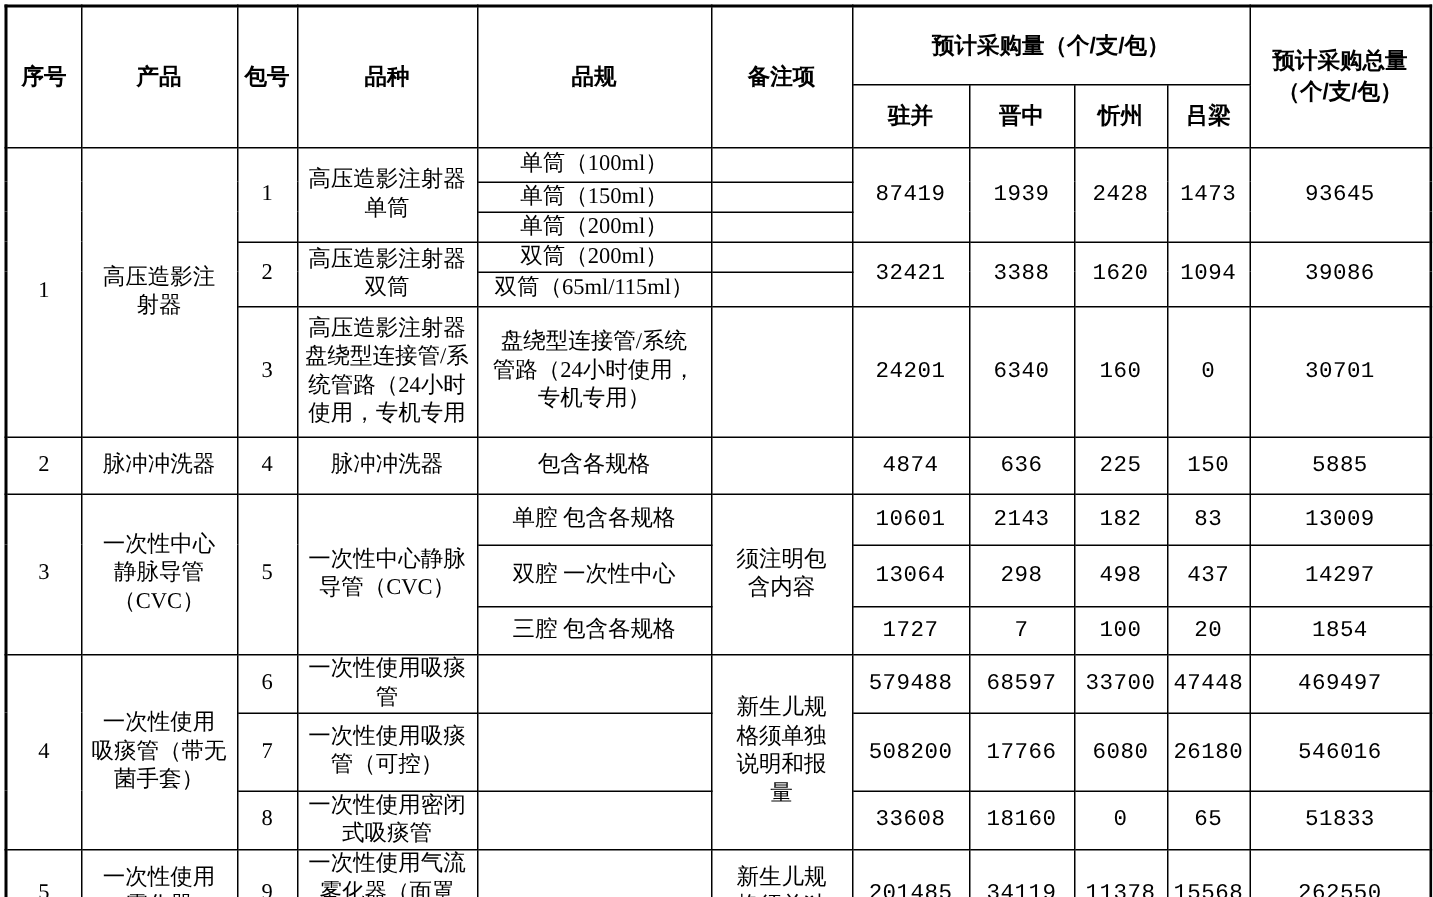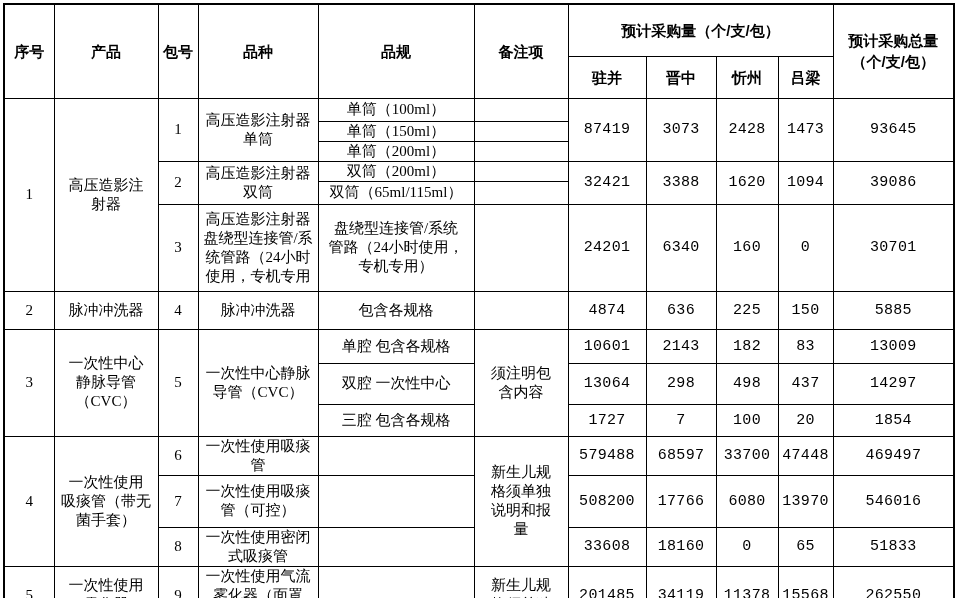--- a/index.html
+++ b/index.html
@@ -89,21 +89,21 @@
   <tr style="height:23px">
     <td rowspan="6">1</td>
     <td rowspan="6">高压造影注
 射器</td>
     <td rowspan="3">1</td>
     <td rowspan="3">高压造影注射器
 单筒</td>
     <td>单筒（100ml）</td>
     <td></td>
     <td rowspan="3" class="num">87419</td>
-    <td rowspan="3" class="num">3073</td>
+    <td rowspan="3" class="num">1939</td>
     <td rowspan="3" class="num">2428</td>
     <td rowspan="3" class="num">1473</td>
     <td rowspan="3" class="num">93645</td>
   </tr>
   <tr style="height:18px">
     <td>单筒（150ml）</td>
     <td></td>
   </tr>
   <tr style="height:17px">
     <td>单筒（200ml）</td>
@@ -210,21 +210,21 @@
     <td class="num">469497</td>
   </tr>
   <tr style="height:52px">
     <td>7</td>
     <td>一次性使用吸痰
 管（可控）</td>
     <td></td>
     <td class="num">508200</td>
     <td class="num">17766</td>
     <td class="num">6080</td>
-    <td class="num">13970</td>
+    <td class="num">26180</td>
     <td class="num">546016</td>
   </tr>
   <tr style="height:39px">
     <td>8</td>
     <td>一次性使用密闭
 式吸痰管</td>
     <td></td>
     <td class="num">33608</td>
     <td class="num">18160</td>
     <td class="num">0</td>

